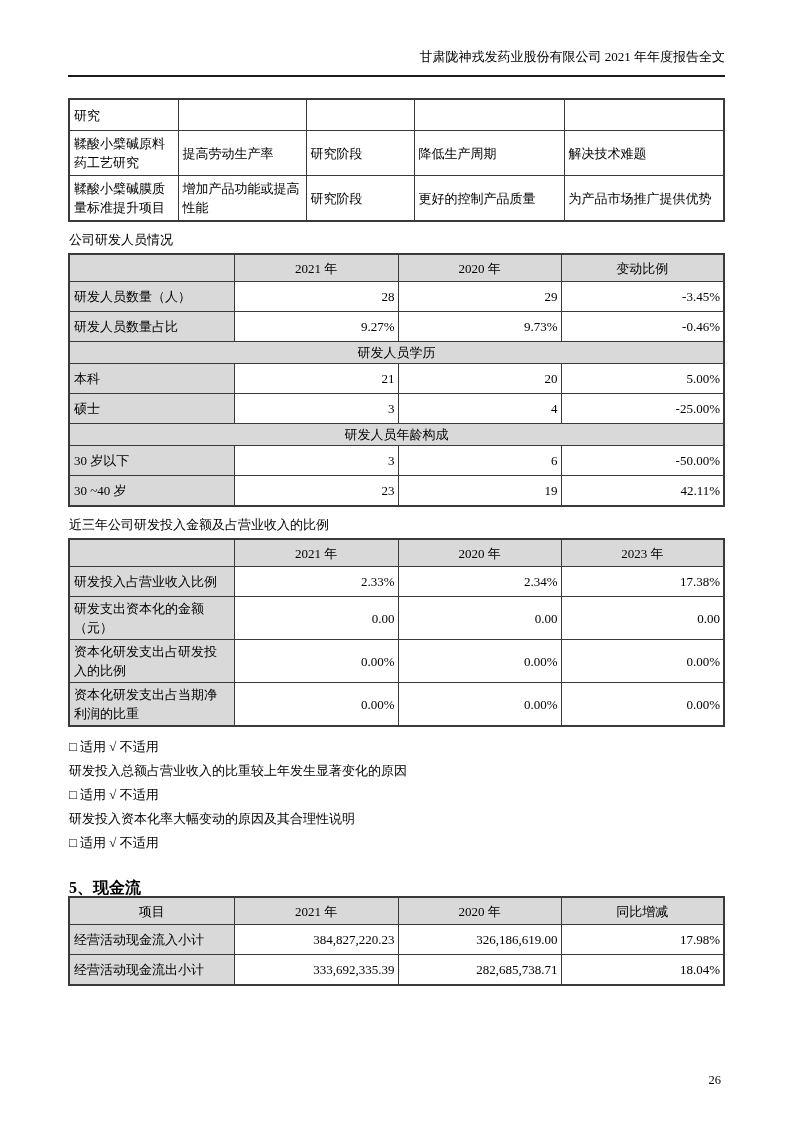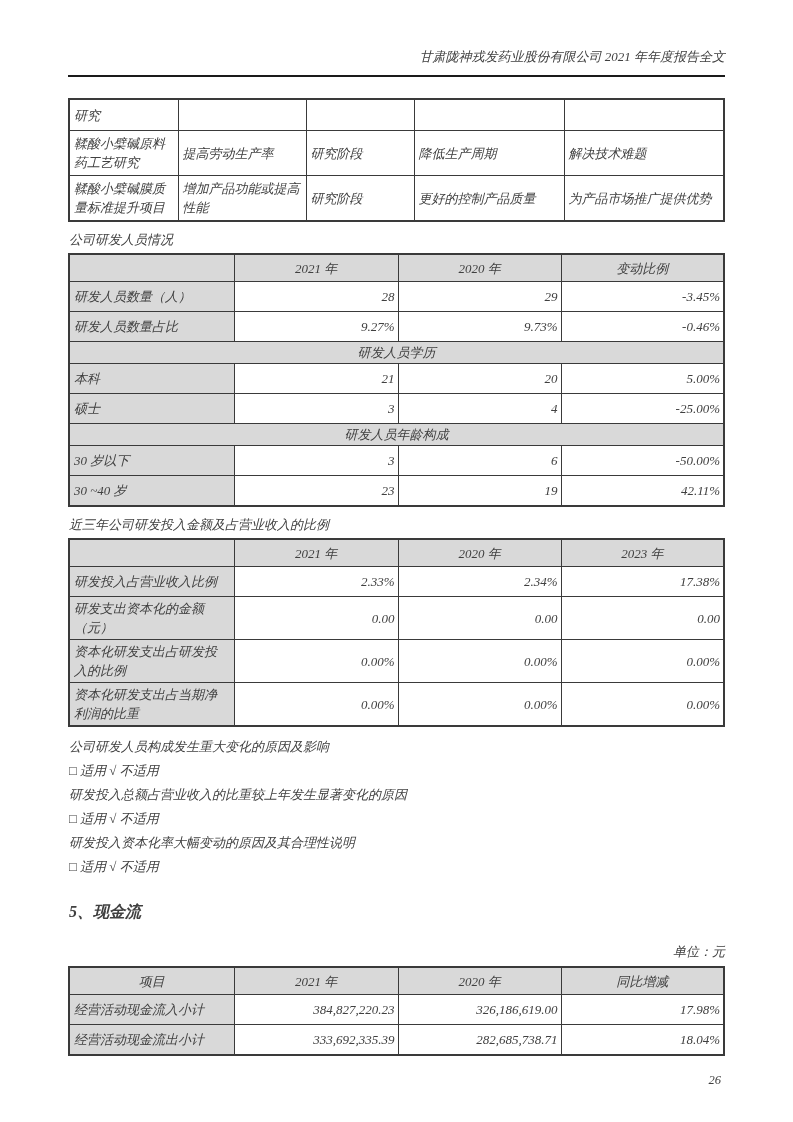--- a/index.html
+++ b/index.html
@@ -1,23 +1,22 @@
 <!DOCTYPE html>
 <html><head>
 <meta charset="utf-8">
 <style>
   html,body{margin:0;padding:0;background:#fff;}
   .page{
     position:relative;
     width:793px;height:1122px;
     background:#fff;
     font-family:"Liberation Serif","DejaVu Serif",serif;
-    color:#404040;
+    color:#000000;
     overflow:hidden;
-    font-style:italic;
   }
   .content{padding:0 68px;}
   .page-header{
     margin-top:50px;
     text-align:right;
     font-size:13px;
     line-height:14px;
     padding-bottom:11px;
     border-bottom:2px solid #1a1a1a;
   }
@@ -202,31 +201,29 @@
           <tr>
             <td class="label">资本化研发支出占当期净利润的比重</td>
             <td class="num">0.00%</td>
             <td class="num">0.00%</td>
             <td class="num">0.00%</td>
           </tr>
         </tbody>
       </table>
 
     <div class="notes">
-      <p class="note">公司研发人员构成发生重大变化的原因及影响</p>
       <p class="note">□ 适用 √ 不适用</p>
       <p class="note">研发投入总额占营业收入的比重较上年发生显著变化的原因</p>
       <p class="note">□ 适用 √ 不适用</p>
       <p class="note">研发投入资本化率大幅变动的原因及其合理性说明</p>
       <p class="note">□ 适用 √ 不适用</p>
     </div>
 
     <h2 class="heading">5、现金流</h2>
 
-    <p class="unit">单位：元</p>
 
     <table class="tbl t4c">
       <colgroup>
         <col style="width:165px">
           <col style="width:164px">
           <col style="width:163px">
           <col>
       </colgroup>
     <thead>
           <tr>

